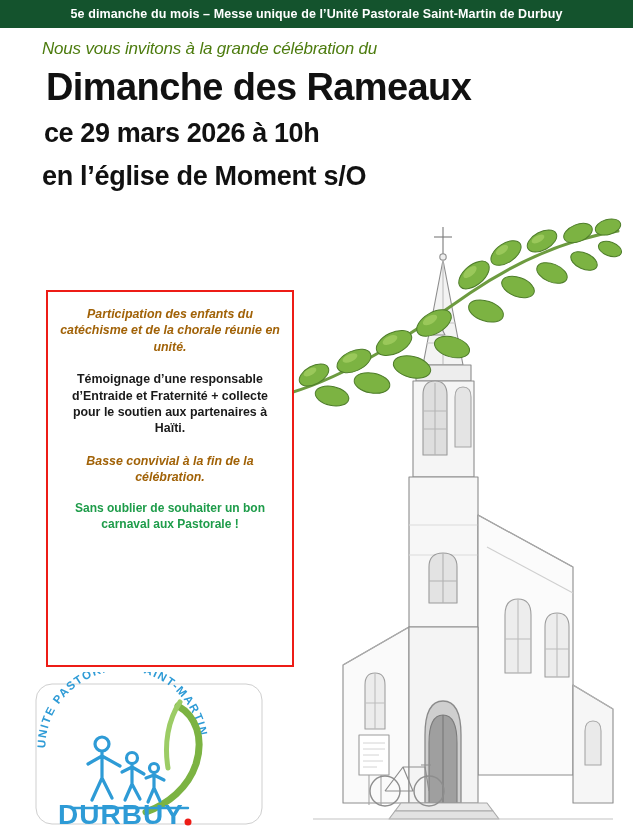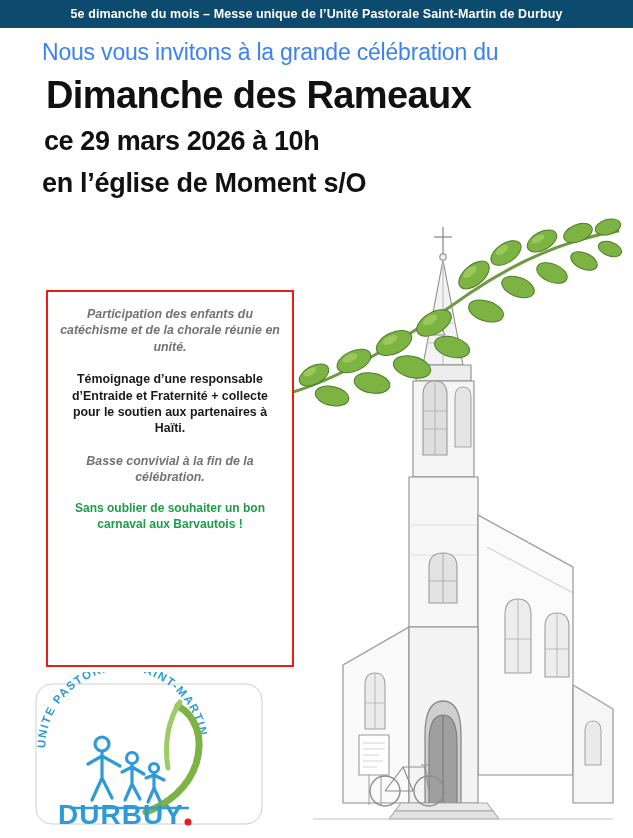--- a/index.html
+++ b/index.html
@@ -18,45 +18,46 @@
     background: #ffffff;
   }
 
   
   .banner {
     position: absolute;
     left: 0;
     top: 0;
     width: 633px;
     height: 28px;
-    background: #0c4a6e;
+    background: #14532d;
     color: #ffffff;
     display: flex;
     align-items: center;
     justify-content: center;
     font-size: 12.5px;
     font-weight: bold;
     letter-spacing: 0.1px;
     white-space: nowrap;
   }
 
   
   .headlines {
     position: absolute;
     left: 42px;
     top: 38px;
     width: 560px;
   }
   .h-invite {
-    font-size: 23px;
+    font-size: 17px;
     font-weight: normal;
-    color: #3b82f6;
+    color: #4d7c0f;
     line-height: 1.25;
     margin: 0 0 6px 0;
     letter-spacing: -0.2px;
+    font-style: italic;
   }
   .h-big {
     font-size: 38px;
     font-weight: bold;
     color: #111111;
     line-height: 1.18;
     margin: 0 0 8px 4px;
     letter-spacing: -0.6px;
   }
   .h-date {
@@ -113,21 +114,21 @@
   }
   .info-p {
     margin: 0 0 16px 0;
     font-size: 12.4px;
     line-height: 1.32;
     color: #1a1a1a;
     font-weight: bold;
   }
   .info-p.normalw { font-weight: bold; }
   .info-p.orange {
-    color: #737373;
+    color: #a16207;
     font-style: italic;
     font-weight: bold;
   }
   .info-p.green {
     color: #1e9c4a;
     font-weight: bold;
     font-size: 12px;
   }
   .info-p.last { margin-bottom: 0; }
 
@@ -264,21 +265,21 @@
           <ellipse cx="258" cy="24" rx="7" ry="3.4" transform="rotate(-28 258 24)"></ellipse>
         </g>
       </g>
     </svg>
   </div>
 
   <div class="infobox">
     <p class="info-p orange">Participation des enfants du catéchisme et de la chorale réunie en unité.</p>
     <p class="info-p normalw">Témoignage d’une responsable d’Entraide et Fraternité + collecte pour le soutien aux partenaires à Haïti.</p>
     <p class="info-p orange">Basse convivial à la fin de la célébration.</p>
-    <p class="info-p green last">Sans oublier de souhaiter un bon carnaval aux Barvautois !</p>
+    <p class="info-p green last">Sans oublier de souhaiter un bon carnaval aux Pastorale !</p>
   </div>
 
   <div class="logo-wrap">
     <svg width="250" height="160" viewBox="0 0 250 160" xmlns="http://www.w3.org/2000/svg">
       <defs>
         <path id="arcpath" d="M18 86 A 76 76 0 0 1 172 66" fill="none"></path>
       </defs>
 
       <rect x="8" y="12" width="226" height="140" rx="16" ry="16" fill="none" stroke="#cfcfcf" stroke-width="1"></rect>
 

